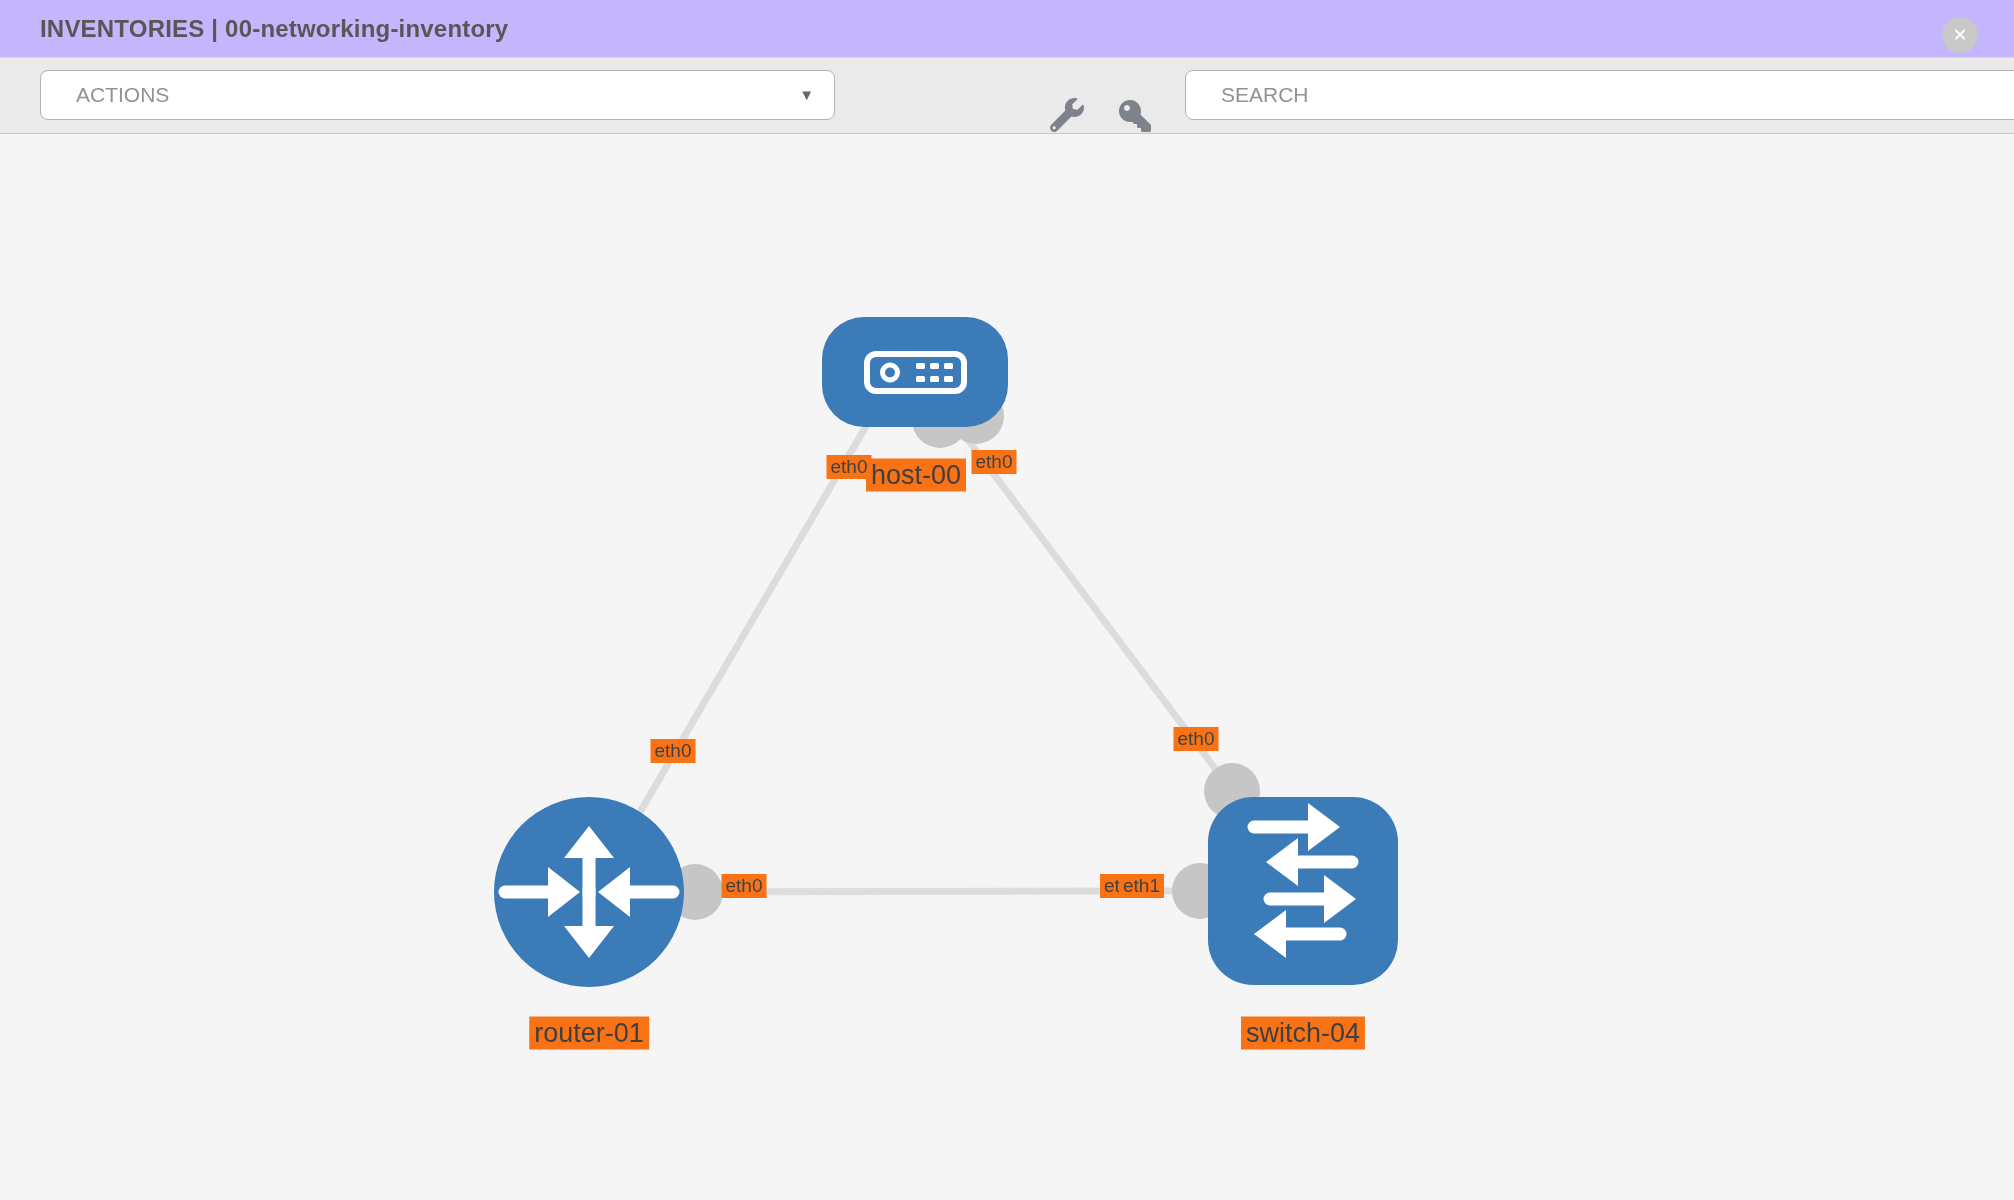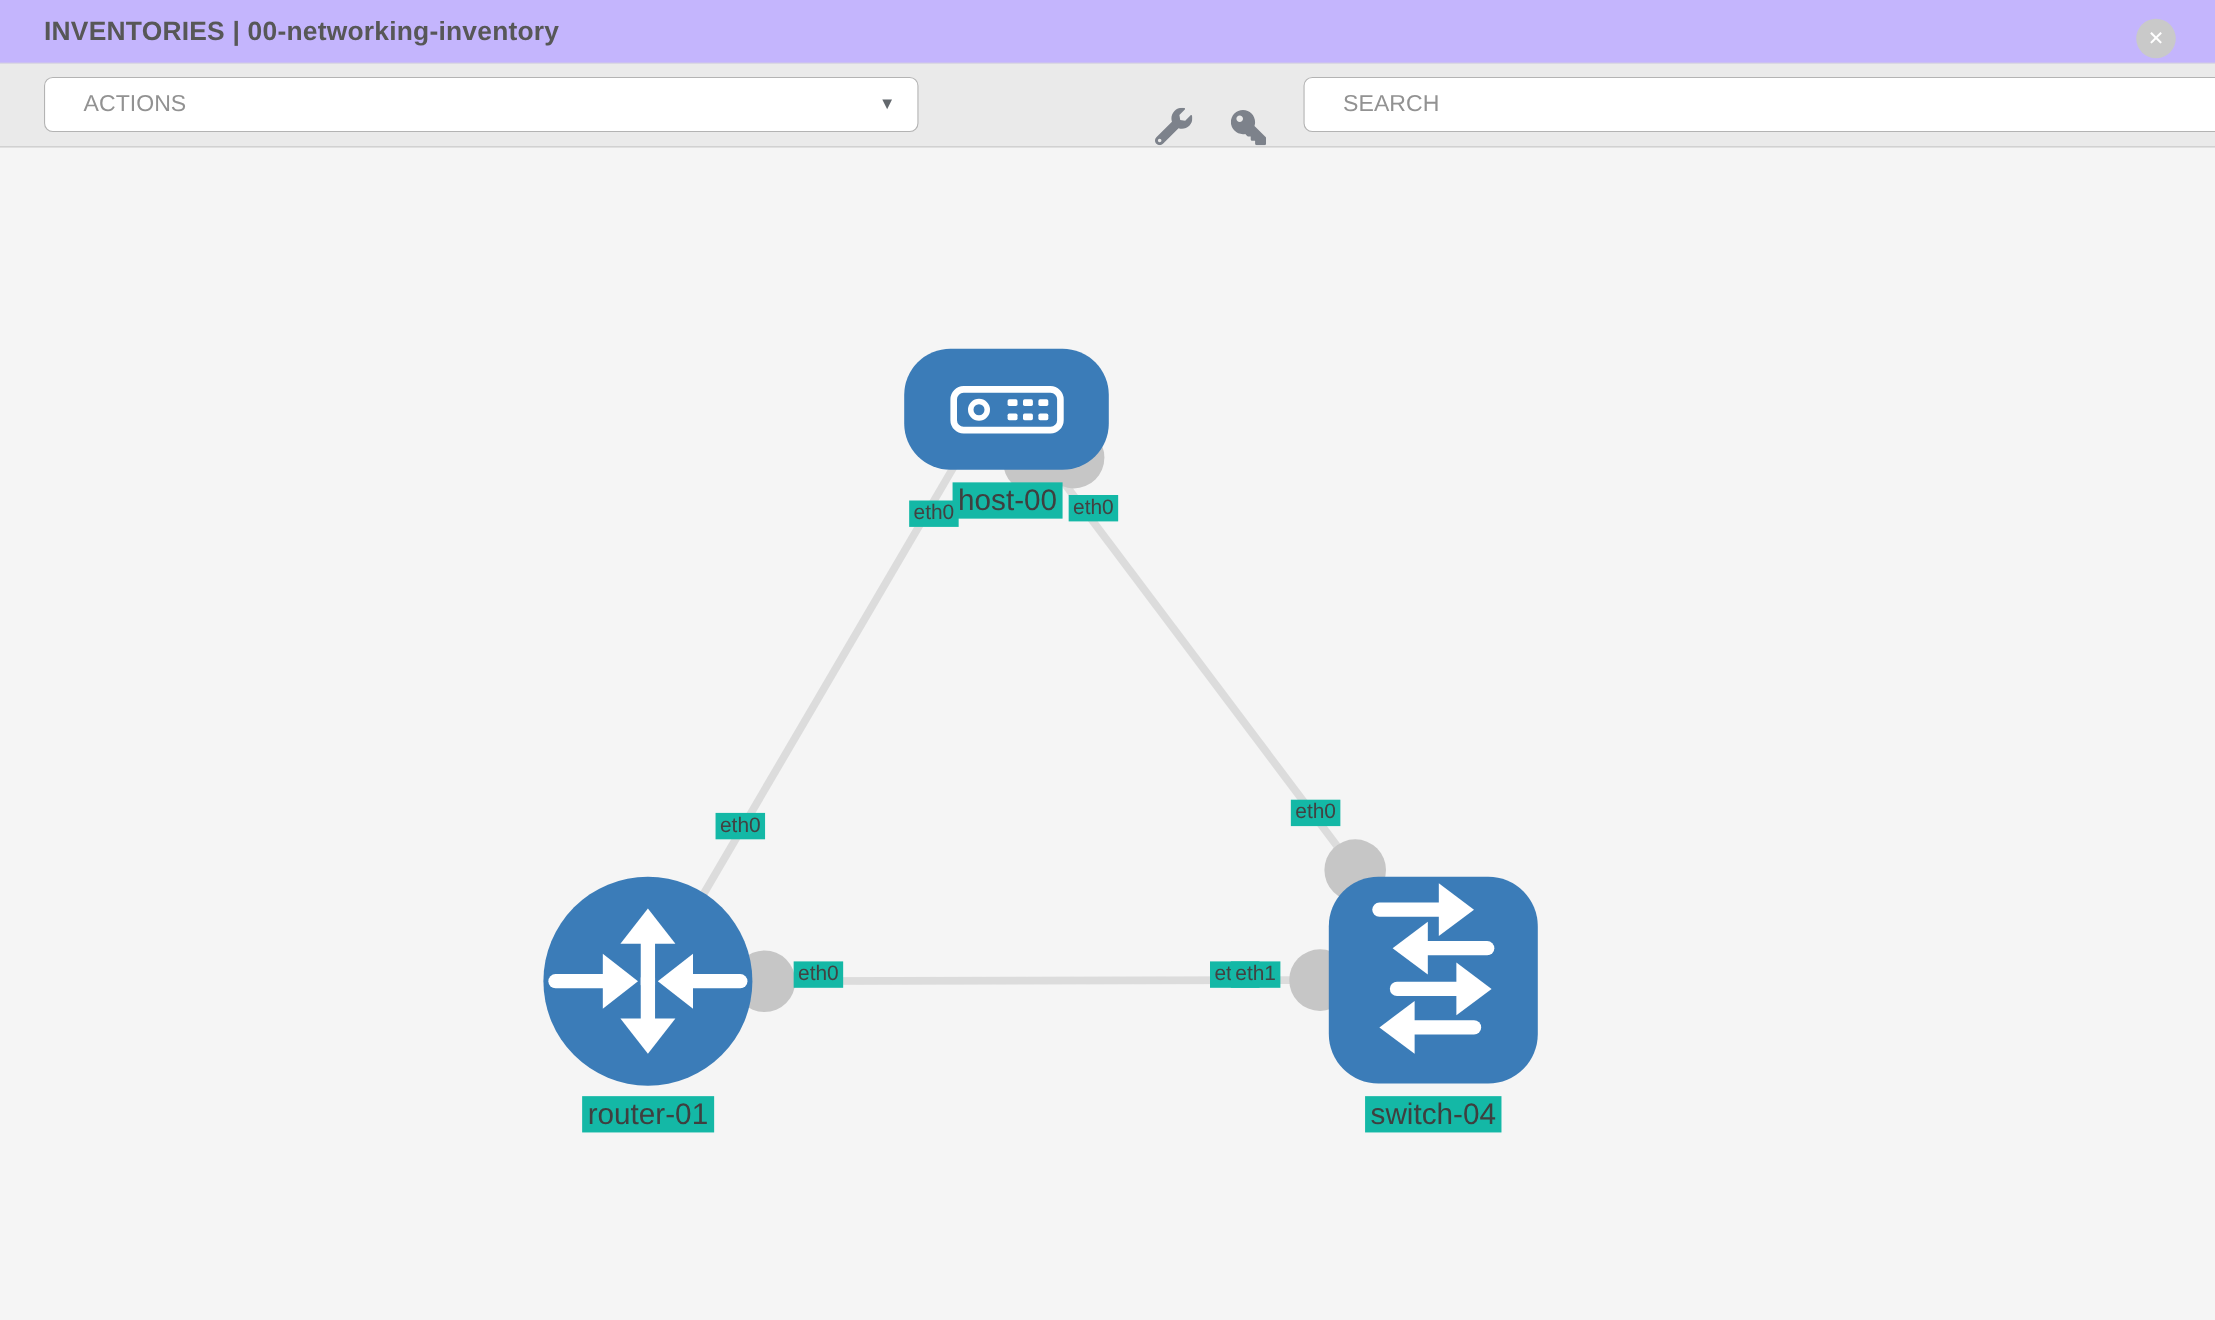--- a/index.html
+++ b/index.html
@@ -25,24 +25,24 @@
   .fake-select .ph{position:absolute;left:17px;top:0;line-height:48px;font-size:21px;color:#929292;margin-left:18px;}
   .fake-select .caret{position:absolute;right:20px;top:0;line-height:48px;font-size:15px;color:#63686d;}
   .sel-actions{left:40px;width:795px;}
   .sel-search{left:1185px;width:927px;}
   .tool-btn{position:absolute;width:34px;height:34px;cursor:pointer;}
   .tool-btn svg{width:100%;height:100%;fill:#7d828b;}
   .btn-wrench{left:1050px;top:40px;}
   .btn-key{left:1119px;top:42px;width:32px;height:32px;}
   
   .topo-svg{position:absolute;left:0;top:0;z-index:1;}
-  .chip{position:absolute;z-index:2;background:#14b8a6;color:#424242;
+  .chip{position:absolute;z-index:2;background:#f97316;color:#424242;
         font-size:19px;line-height:22px;padding:1px 4px;white-space:nowrap;
         transform:translate(-50%,-50%);}
-  .chip.nodelabel{font-size:27px;line-height:31px;color:#3f3f3f;padding:1px 5px;}
+  .chip.nodelabel{font-size:27px;line-height:31px;color:#3f3f3f;padding:1px 5px;margin-top:20px;}
   .chip.abs{transform:none;}
   
   .zoom-panel{position:absolute;left:1622px;top:1085px;width:392px;height:115px;
         background:#ffffff;border-left:2px solid #b5b5b5;border-top:2px solid #b5b5b5;
         box-sizing:border-box;z-index:6;}
   .zoom-val{margin-top:8px;text-align:center;font-size:19px;color:#1c1c1c;}
   .zoom-row{margin-top:6px;display:flex;align-items:center;padding-left:24px;}
   .zoom-minus,.zoom-plus{font-size:34px;font-weight:bold;color:#8f949b;line-height:24px;cursor:pointer;}
   .zoom-track{position:relative;width:268px;height:24px;border:2px solid #b7b7b7;border-radius:14px;
         background:#ffffff;margin-left:15px;margin-right:13px;cursor:pointer;}

